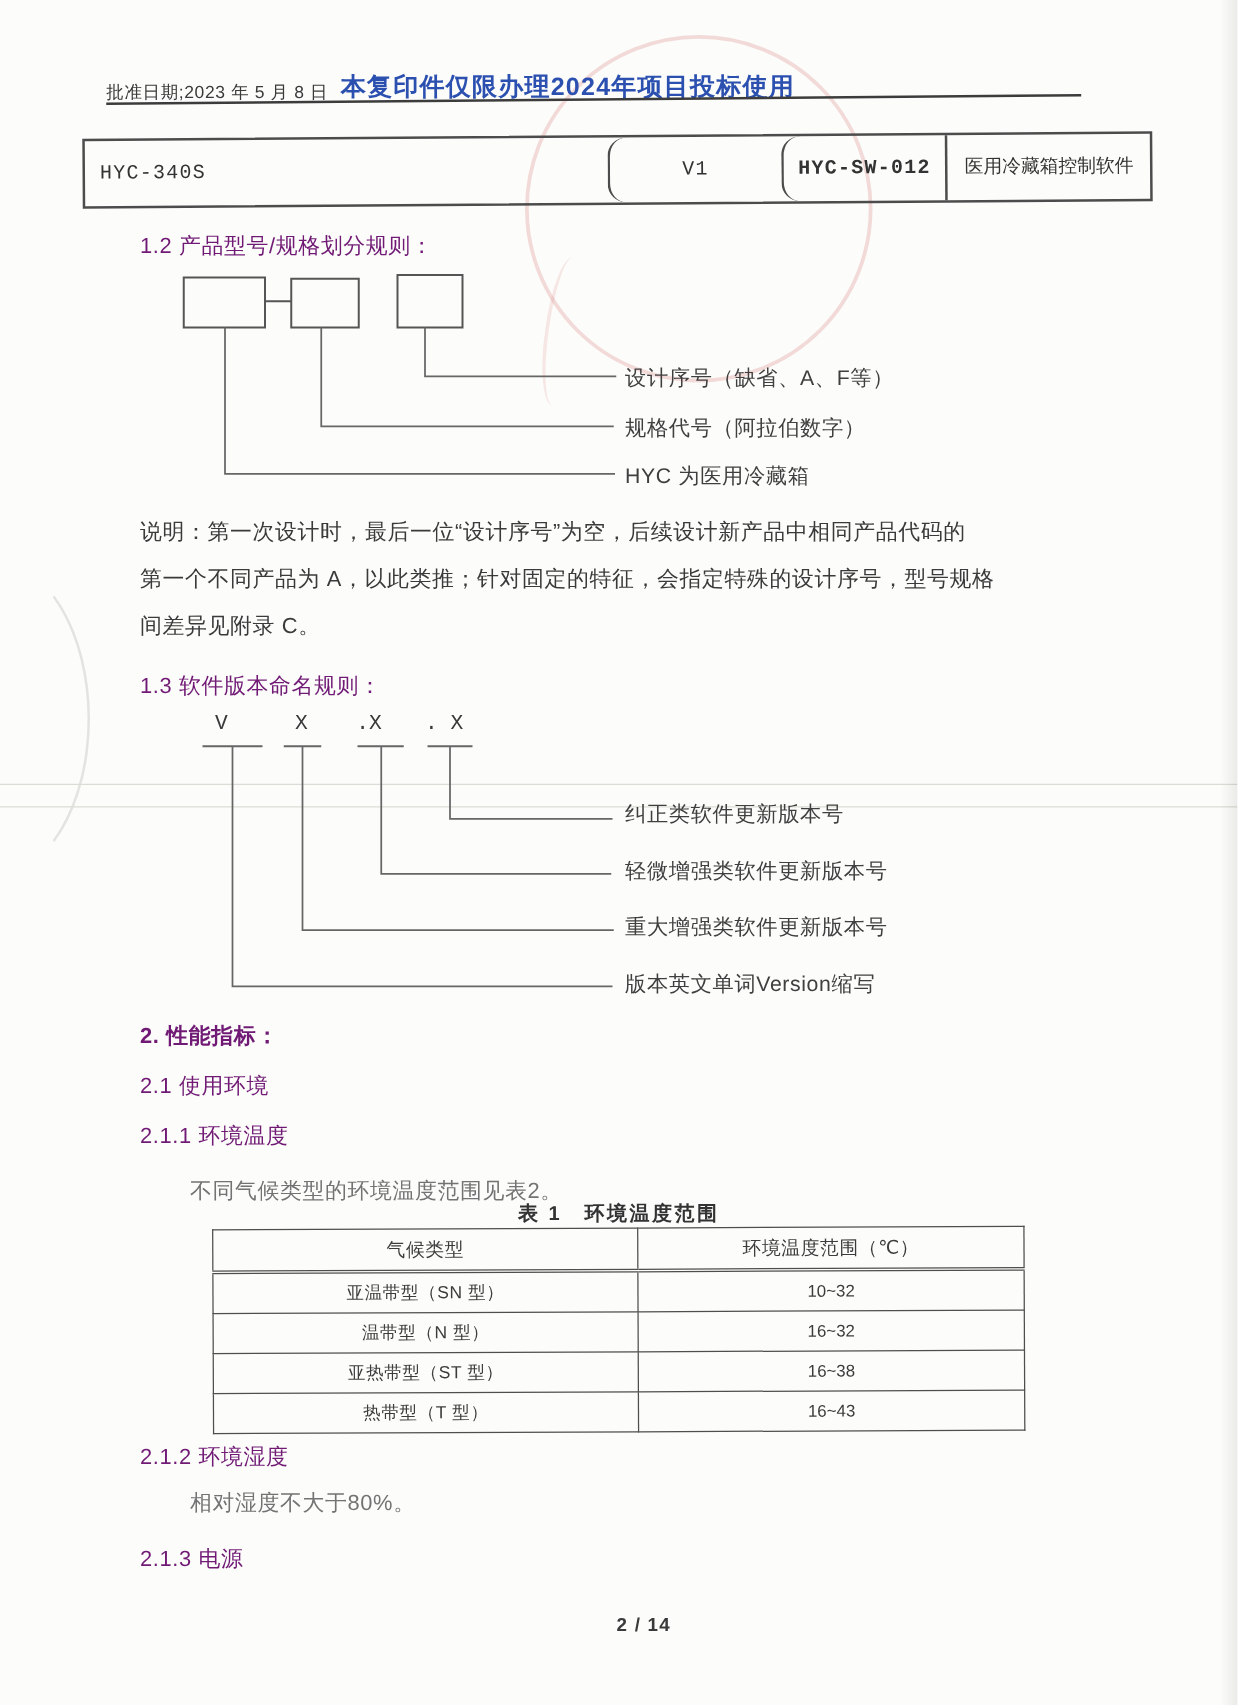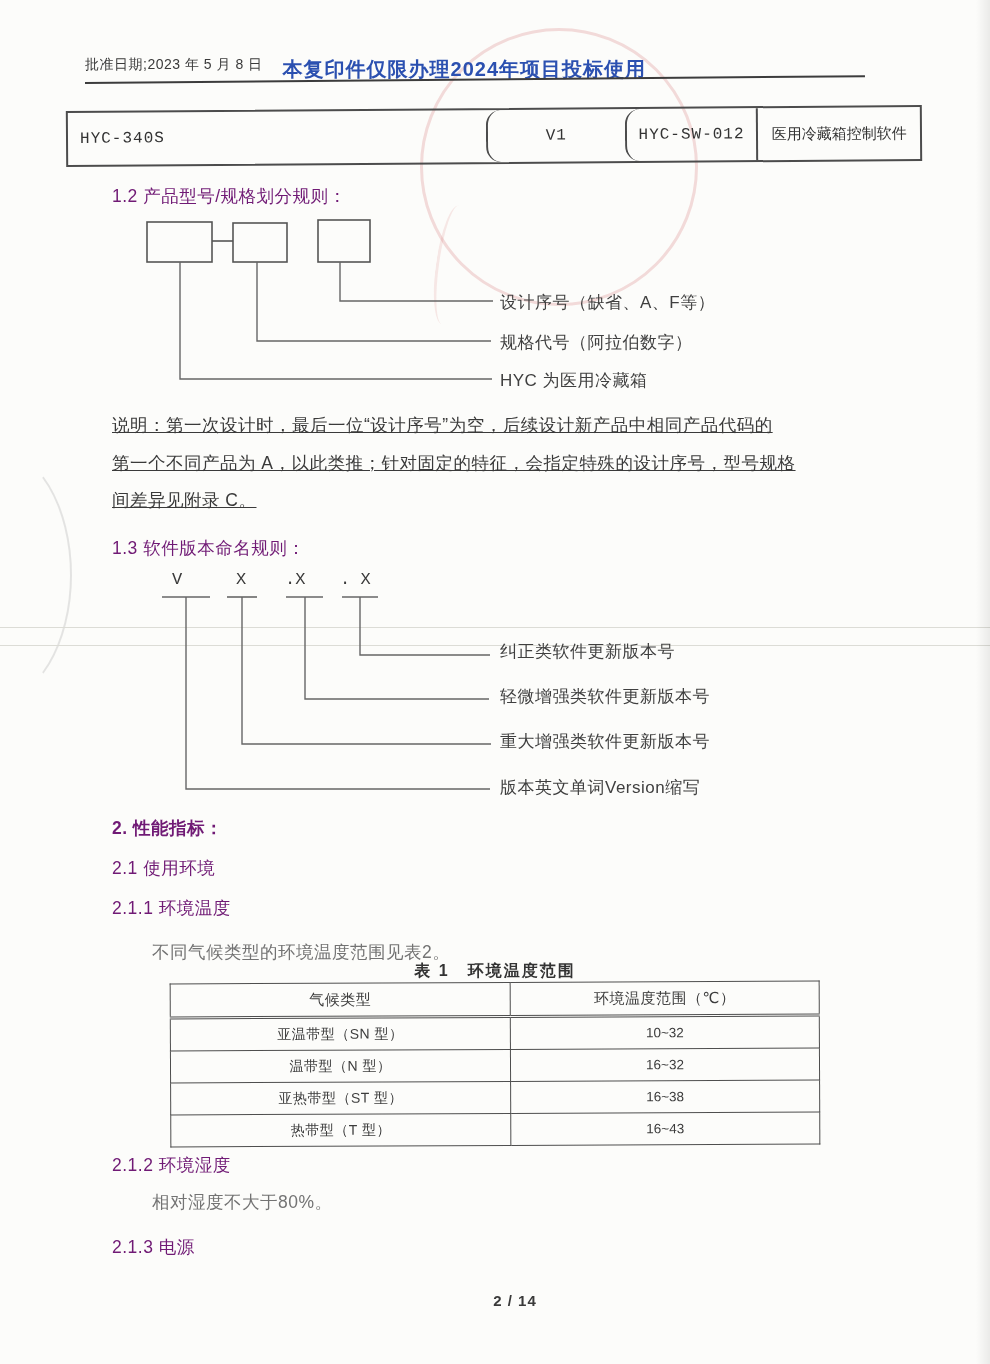--- a/index.html
+++ b/index.html
@@ -4,40 +4,40 @@
 <style>
   html,body{margin:0;padding:0;}
   body{
     width:990px;height:1364px;position:relative;overflow:hidden;
     background:#fcfcfa;
     font-family:"Liberation Sans","DejaVu Sans",sans-serif;
     color:#3b3b3b;
   }
   .abs{position:absolute;}
   
-  .header-row{top:56px;left:85px;display:flex;align-items:flex-start;white-space:nowrap;gap:10px;}
+  .header-row{top:56px;left:85px;display:flex;align-items:flex-end;white-space:nowrap;}
   .approval-text{font-size:14px;color:#3a3a3a;letter-spacing:.5px;}
   .restriction-text{font-size:20px;font-weight:bold;color:#2b50b0;margin-left:10px;letter-spacing:1px;}
   .header-rule{top:82px;left:85px;width:780px;height:2px;background:#3c3c3c;
     transform:rotate(-0.5deg);transform-origin:left center;}
   
   .info-table{top:108px;left:66px;width:856px;height:56px;display:flex;
     border:2px solid #4c4c4c;box-sizing:border-box;background:transparent;
     transform:rotate(-0.4deg);transform-origin:center;}
   .info-cell{box-sizing:border-box;display:flex;align-items:center;justify-content:center;
     border-left:2px solid #4c4c4c;font-size:16px;color:#333;text-align:center;line-height:1.3;}
   .info-cell:first-child{border-left:none;justify-content:flex-start;padding-left:12px;
     font-family:"Liberation Mono","DejaVu Sans Mono",monospace;letter-spacing:1px;}
   .mono{font-family:"Liberation Mono","DejaVu Sans Mono",monospace;letter-spacing:1px;border-radius:15px;}
-  .c1{width:419px;} .c2{width:139px;} .c3{width:132px;} .c4{width:164px;font-size:15px;padding:0 10px;}
+  .c1{width:419px;} .c2{width:139px;} .c3{width:132px;font-weight:bold;} .c4{width:164px;font-size:15px;padding:0 10px;}
   
   .h-section{left:112px;font-size:17.5px;color:#701a75;letter-spacing:.5px;white-space:nowrap;}
   .bold{font-weight:bold;}
   .note-para{left:112px;top:407px;width:784px;font-size:17.5px;line-height:37.5px;
-    color:#3a3a3a;letter-spacing:.5px;text-decoration:underline;}
+    color:#3a3a3a;letter-spacing:.5px;}
   .diagram-label{left:500px;font-size:17px;color:#3f3f3f;white-space:pre;letter-spacing:.5px;}
   .vtoken{font-family:"Liberation Mono","DejaVu Sans Mono",monospace;font-size:17px;
     color:#3a3a3a;white-space:pre;}
   .body-indent{left:152px;font-size:17.5px;color:#737373;letter-spacing:.5px;}
   
   .temp-title{left:170px;top:961px;width:650px;text-align:center;font-size:16px;
     font-weight:bold;color:#333;letter-spacing:2px;}
   .temp-table{left:170px;top:982px;width:650px;border-collapse:collapse;
     transform:rotate(-0.25deg);transform-origin:center;}
   .temp-table td{border:1.5px solid #4e4e4e;text-align:center;color:#3c3c3c;

